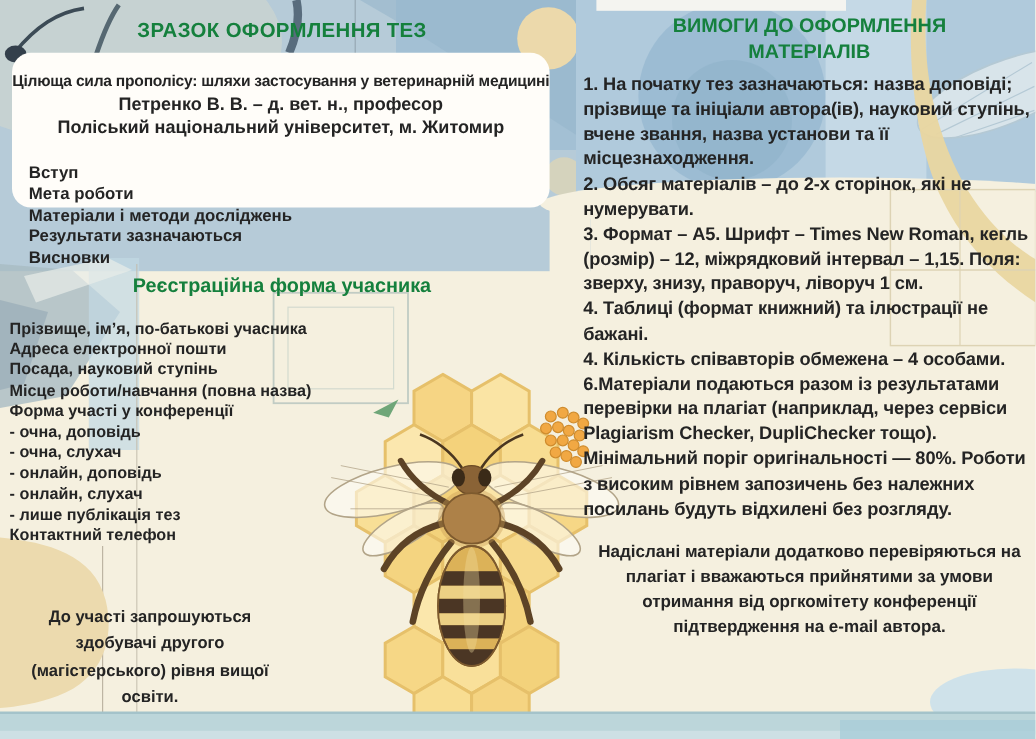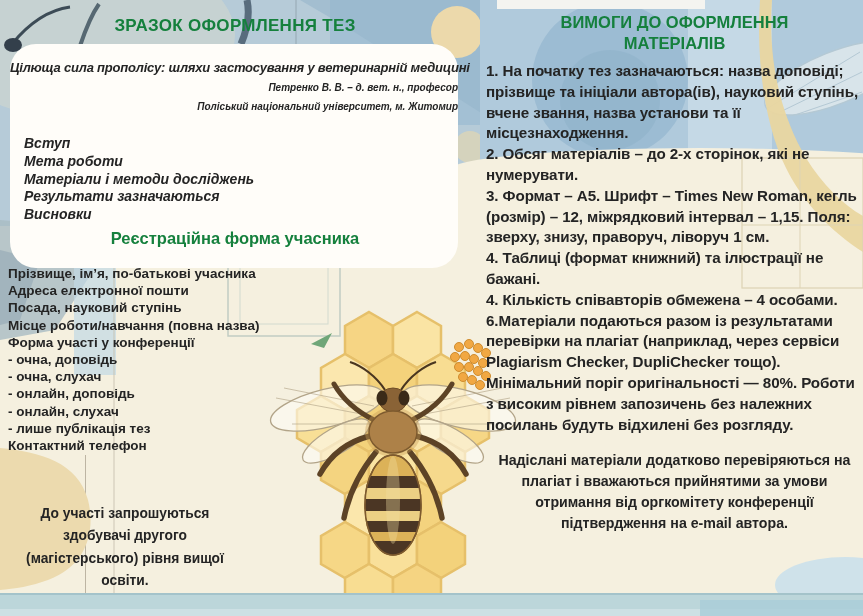--- a/index.html
+++ b/index.html
@@ -6,25 +6,25 @@
   .page{
     position:relative;width:863px;height:616px;overflow:hidden;
     background:#f5f0df;
     font-family:"Liberation Sans","DejaVu Sans",sans-serif;
     font-weight:bold;color:#242424;
   }
   .bg{position:absolute;left:0;top:0;}
   .head{margin:0;font-weight:bold;color:#15803d;}
   .left-head{position:absolute;left:0;top:16px;width:470px;text-align:center;font-size:17px;letter-spacing:.3px;}
   .sample-box{
-    position:absolute;left:10px;top:44px;width:448px;height:224px;
-    background:#fffdf9;border-radius:26px;box-sizing:border-box;padding-top:16px;font-style:italic;
+    position:absolute;left:10px;top:44px;width:448px;height:129px;
+    background:#fffdf9;border-radius:16px;box-sizing:border-box;padding-top:16px;
   }
   .box-title{margin:0 0 5px 0;text-align:center;font-size:13px;white-space:nowrap;letter-spacing:-.2px;}
-  .box-center{margin:0 0 3px 0;text-align:right;font-size:10px;line-height:15.5px;}
+  .box-center{margin:0 0 3px 0;text-align:center;font-size:15px;line-height:15.5px;}
   .outline{margin:21px 0 0 14px;font-size:14px;line-height:17.8px;}
   .reg-head{position:absolute;left:0;top:229px;width:470px;text-align:center;font-size:16.5px;}
   .reg-list{position:absolute;left:8px;top:265px;width:280px;font-size:13.5px;line-height:17.2px;}
   .invite{position:absolute;left:14px;top:503px;width:222px;text-align:center;font-size:13.8px;line-height:22.4px;}
   .col-right{position:absolute;left:486px;top:12px;width:377px;}
   .right-head{text-align:center;font-size:16.5px;line-height:21px;max-width:315px;margin:0 auto 7px auto;}
   .reqs p{margin:0;font-size:15.2px;line-height:20.8px;letter-spacing:-.1px;}
   .note{margin:15px 0 0 0;text-align:center;font-size:14.2px;line-height:21px;}
   .note + .note{margin-top:11px;}
 </style>

